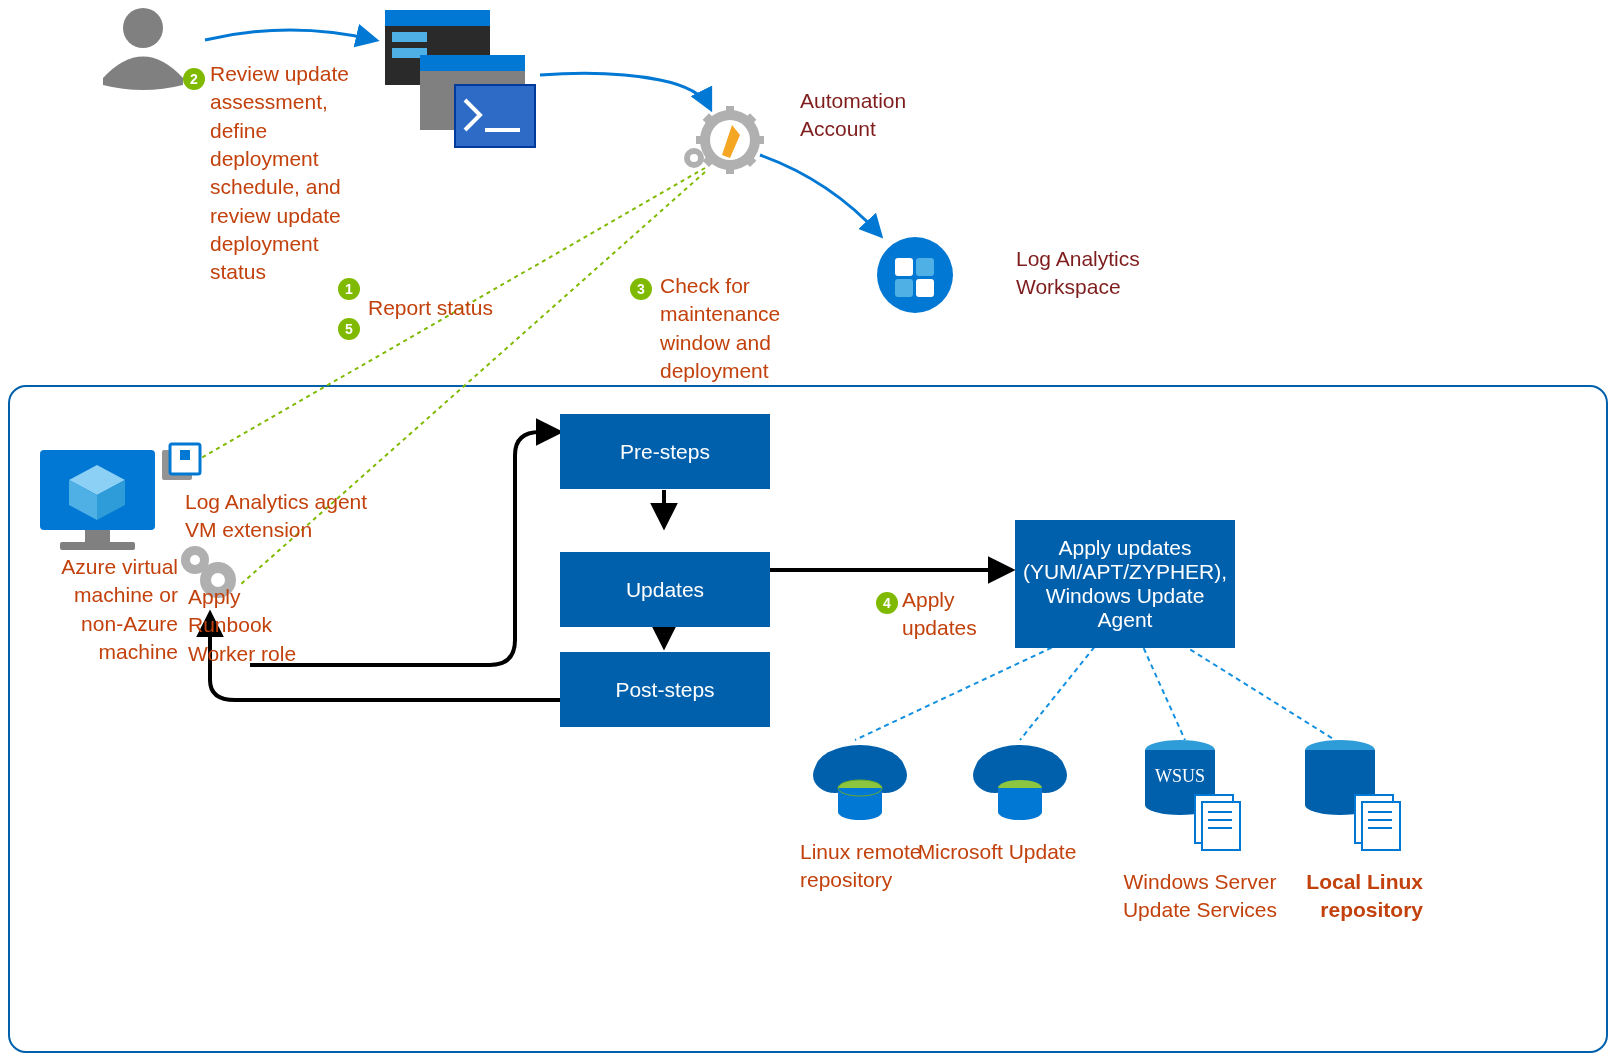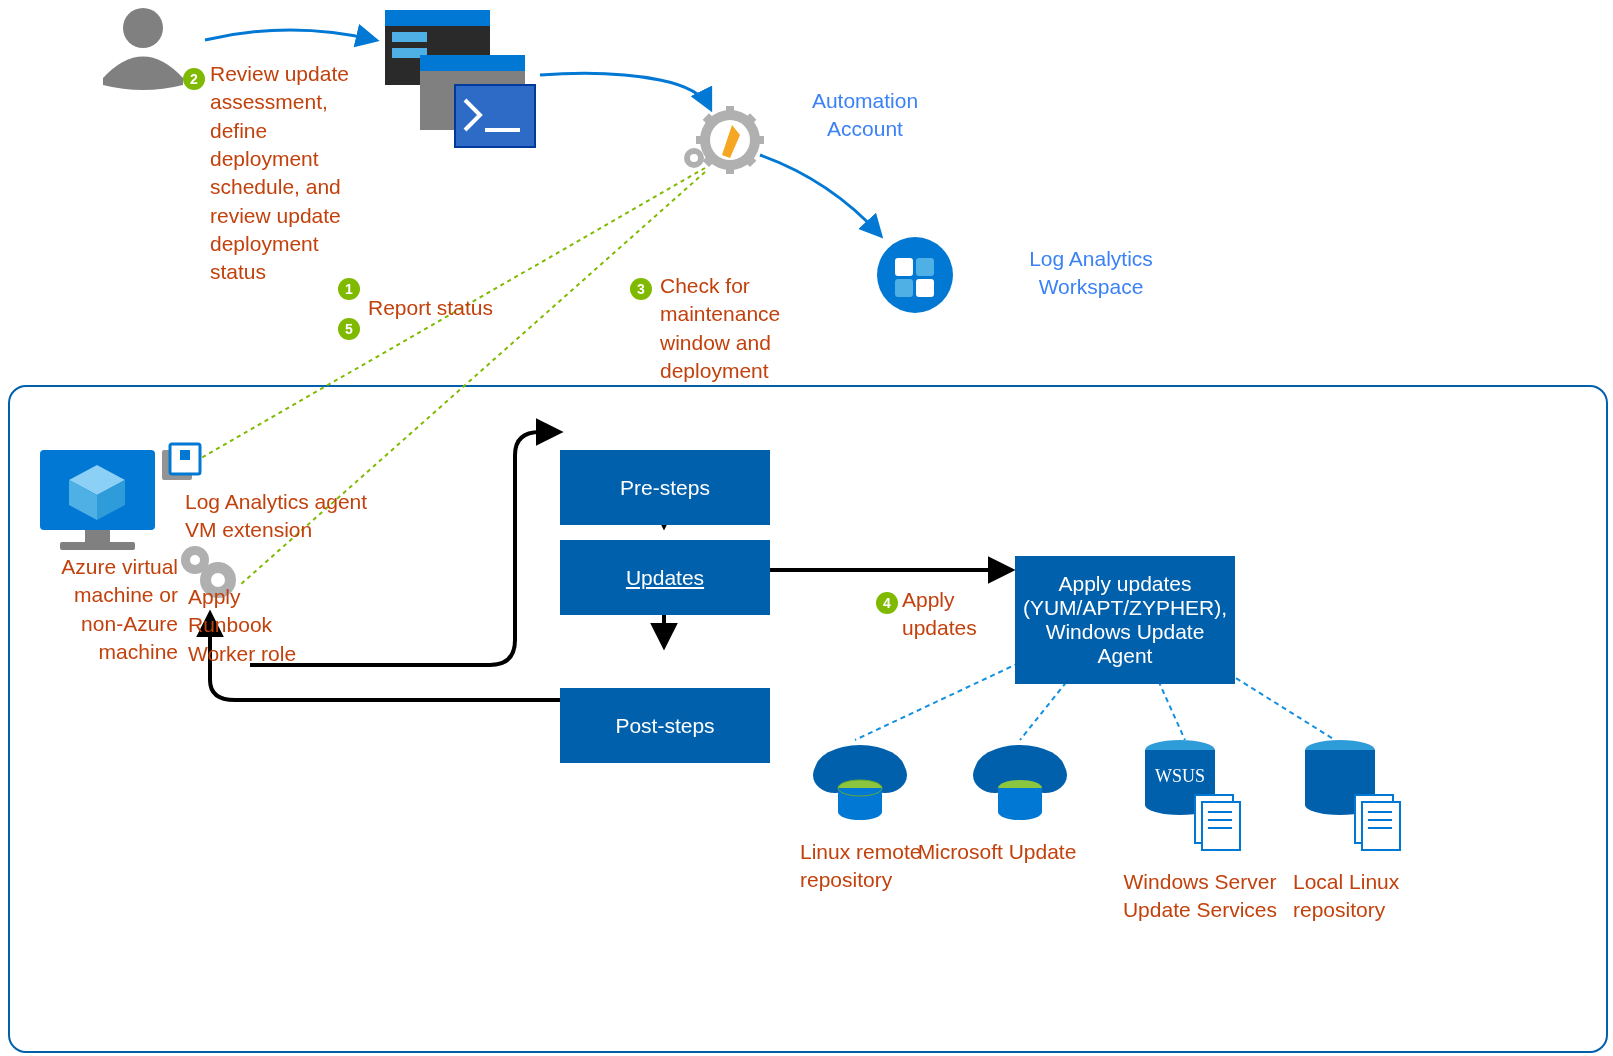--- a/index.html
+++ b/index.html
@@ -13,21 +13,21 @@
     position: relative;
     width: 1613px;
     height: 1056px;
   }
   .label {
     position: absolute;
     font-size: 21px;
     line-height: 1.35;
     color: #c2410c;
   }
-  .label-blue { color: #3b82f6; text-align: center; }
+  .label-blue { color: #7f1d1d; }
   .step-badge {
     position: absolute;
     width: 22px;
     height: 22px;
     border-radius: 50%;
     background: #7fba00;
     color: #fff;
     font-size: 14px;
     font-weight: bold;
     display: flex;
@@ -39,21 +39,20 @@
     background: #0060ac;
     color: #fff;
     display: flex;
     align-items: center;
     justify-content: center;
     font-size: 21px;
     text-align: center;
     padding: 24px;
     box-sizing: border-box;
     border: 2px solid #0060ac;
-    margin-top: 36px;
   }
   .container-box {
     position: absolute;
     border: 2px solid #0060ac;
     border-radius: 18px;
     background: transparent;
   }
   svg.overlay {
     position: absolute;
     left: 0; top: 0;
@@ -236,24 +235,24 @@
   <div class="label label-blue" style="left:968px; top:245px; width:150px;margin-left:48px;">Log Analytics Workspace</div>
 
   <div class="label" style="left:28px; top:553px; width:150px; text-align:right;">Azure virtual machine or non-Azure machine</div>
 
   <div class="label" style="left:185px; top:488px; width:210px;">Log Analytics agent VM extension</div>
 
   <div class="label" style="left:188px; top:583px; width:130px;">Apply Runbook Worker role</div>
 
   <div class="box-blue" style="left:560px; top:414px; width:210px; height:75px;">Pre-steps</div>
 
-  <div class="box-blue" style="left:560px; top:504px; width:210px; height:75px;text-decoration:underline;">Updates</div>
+  <div class="box-blue" style="left:560px; top:552px; width:210px; height:75px;">Updates</div>
 
   <div class="box-blue" style="left:560px; top:652px; width:210px; height:75px;">Post-steps</div>
 
   <div class="box-blue" style="left:1015px; top:520px; width:220px; height:128px;">Apply updates (YUM/APT/ZYPHER), Windows Update Agent</div>
 
   <div class="label" style="left:800px; top:838px; width:150px; text-align:left;">Linux remote repository</div>
   <div class="label" style="left:884px; top:838px; width:170px; text-align:center;margin-left:28px;">Microsoft Update</div>
   <div class="label" style="left:1115px; top:868px; width:170px; text-align:center;">Windows Server Update Services</div>
-  <div class="label" style="left:1293px; top:868px; width:130px; text-align:left;">Local Linux repository</div>
+  <div class="label" style="left:1293px; top:868px; width:130px; text-align:right;font-weight:bold;">Local Linux repository</div>
 
 </div>
 
 </body></html>

